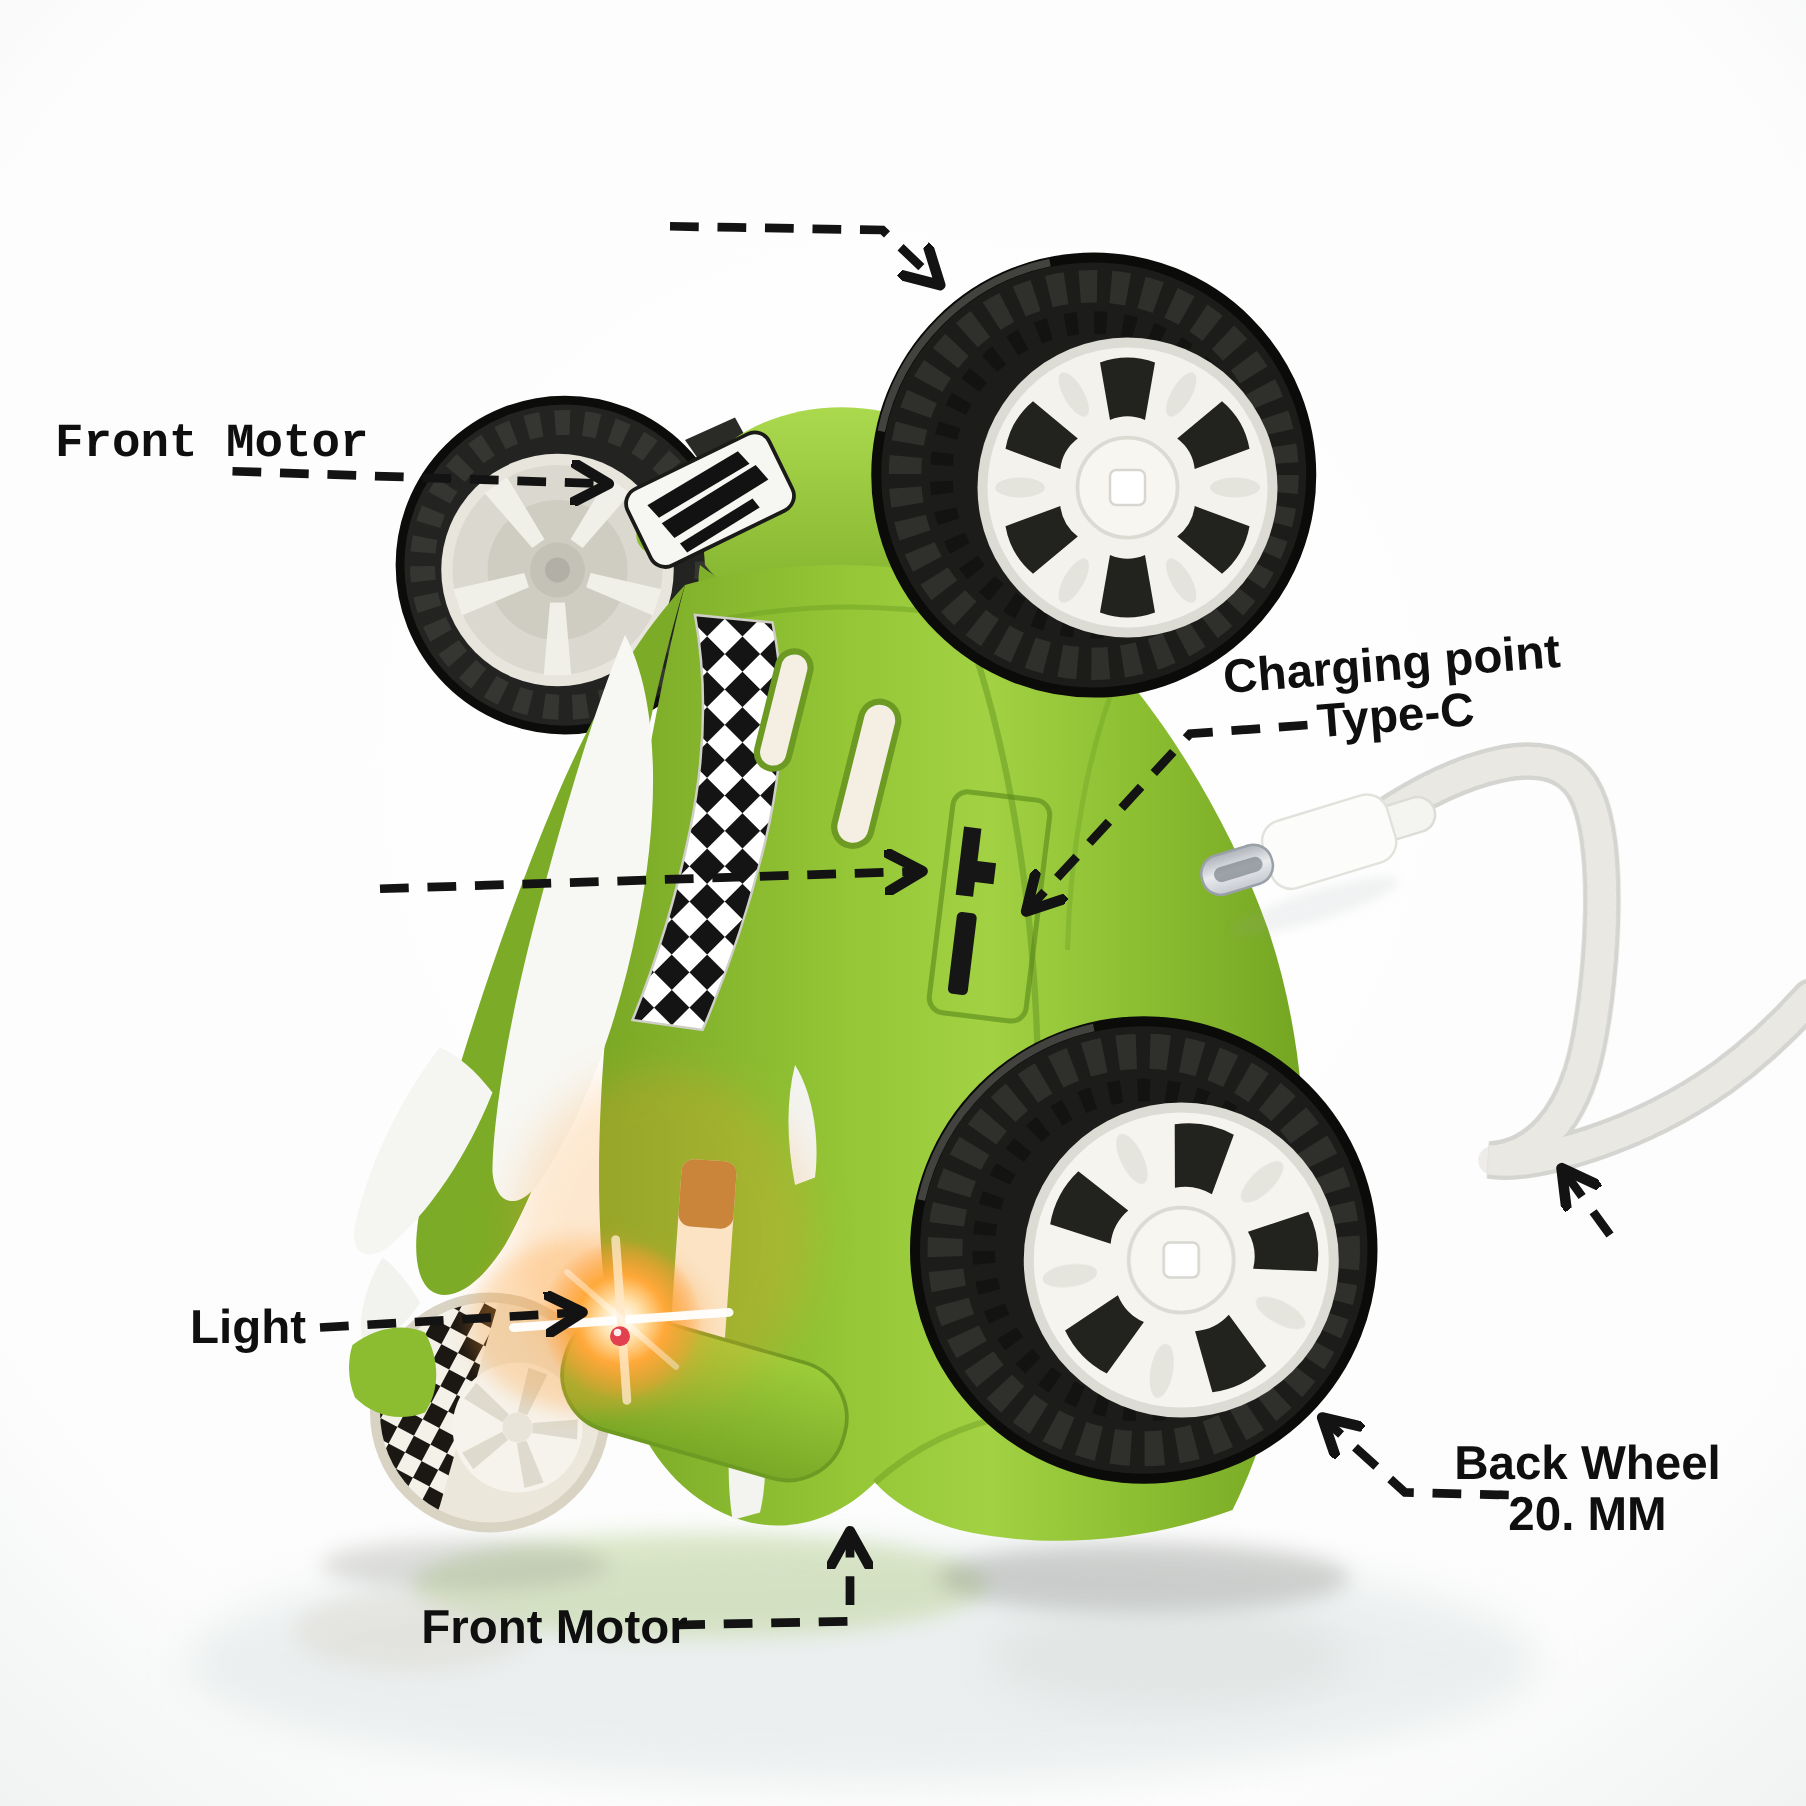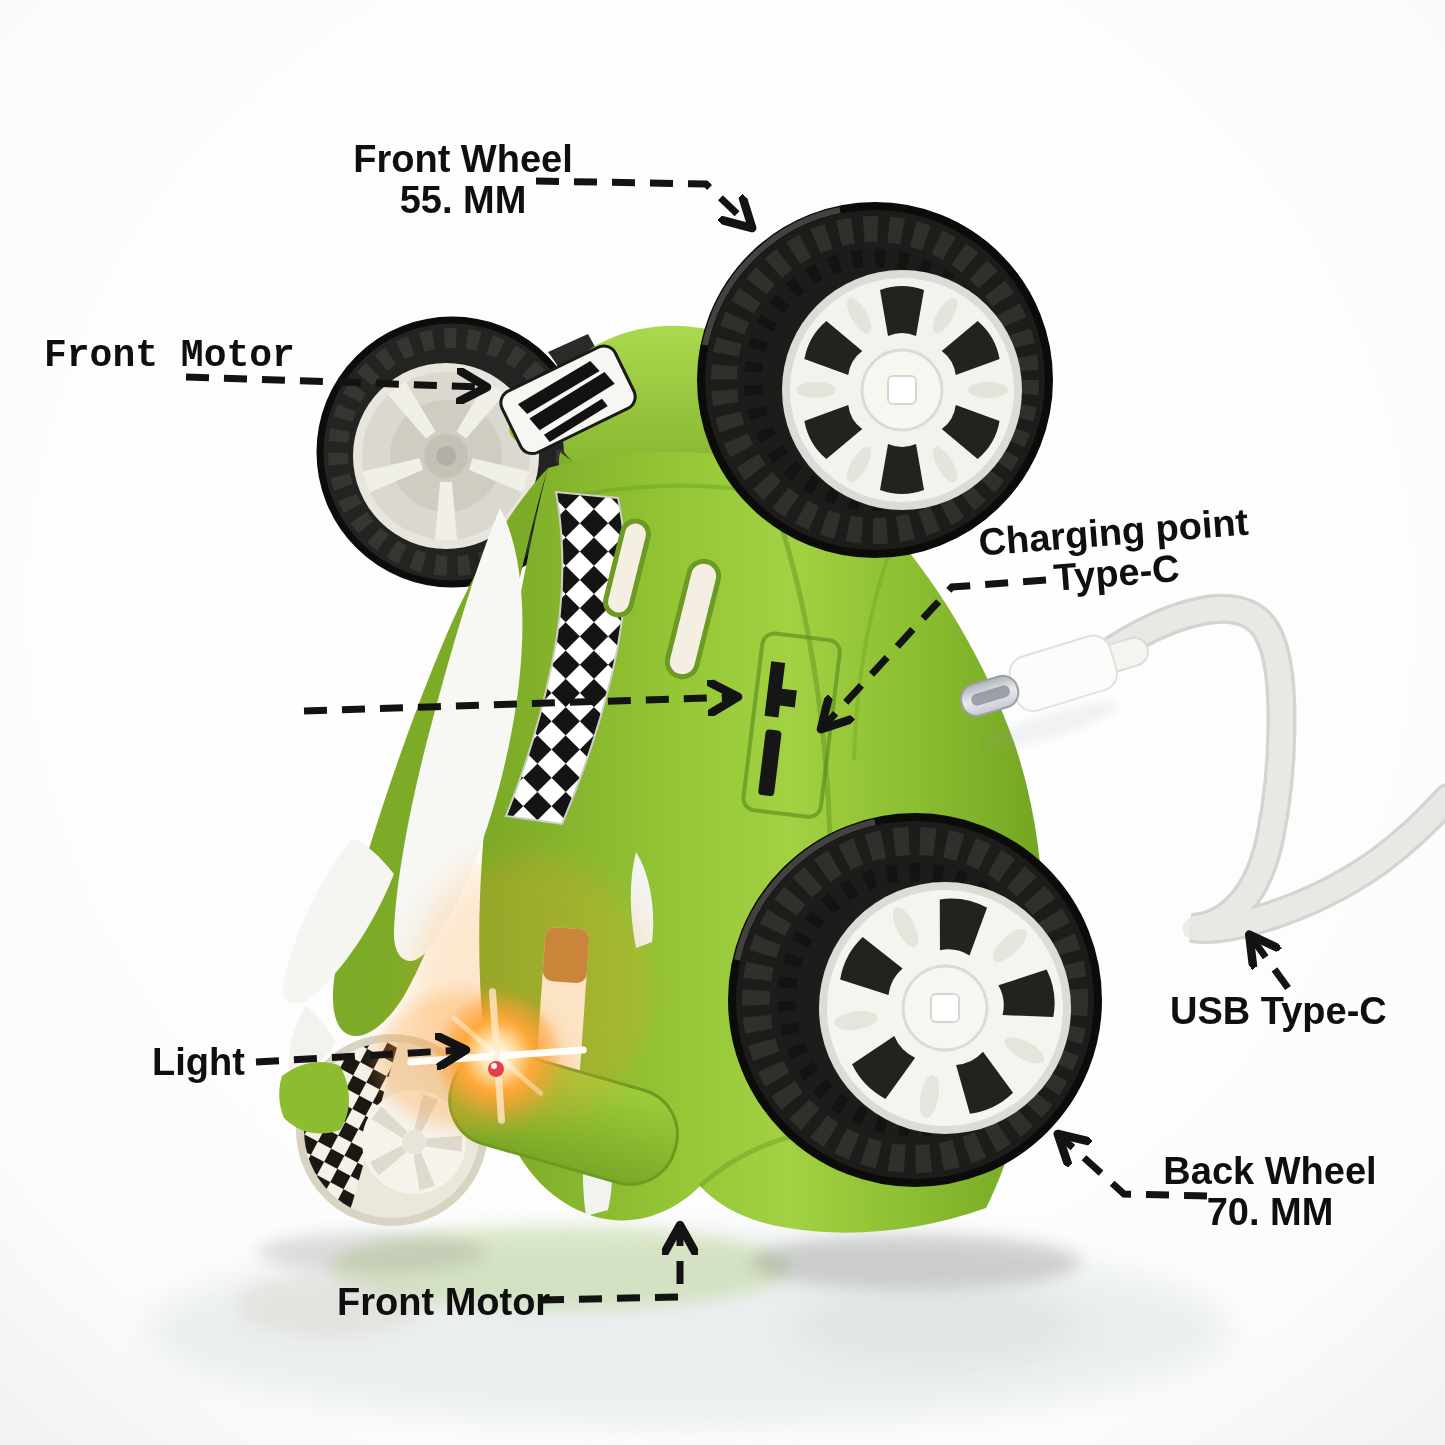--- a/index.html
+++ b/index.html
@@ -274,45 +274,38 @@
     <path d="M 186 377 L 484 387" marker-end="url(#ah)"></path>
     <path d="M 304 711 L 735 697" marker-end="url(#ah)"></path>
     <path d="M 1046 580 L 952 587 L 823 727" marker-end="url(#ah)"></path>
     <path d="M 1288 988 L 1251 937" marker-end="url(#ah)"></path>
     <path d="M 256 1062 L 463 1050" marker-end="url(#ah)"></path>
     <path d="M 1207 1196 L 1124 1194 L 1060 1136" marker-end="url(#ah)"></path>
     <path d="M 541 1300 L 680 1297 L 680 1228" marker-end="url(#ah)"></path>
   </g>
 </svg>
 
-<div class="callout center" style="left:338px;top:139px;width:250px;">
-  <span>Front Wheel</span>
-  <span>55. MM</span>
-</div>
 
 <div class="callout" style="left:44px;top:335px;font-family:Liberation Mono, monospace;">
   <span>Front Motor</span>
 </div>
 
 
 <div class="callout center tilt" style="left:965px;top:512px;width:300px;">
   <span>Charging point</span>
   <span>Type-C</span>
 </div>
 
-<div class="callout" style="left:1170px;top:991px;">
-  <span>USB Type-C</span>
-</div>
 
 <div class="callout" style="left:152px;top:1042px;">
   <span>Light</span>
 </div>
 
 <div class="callout center" style="left:1150px;top:1151px;width:240px;text-align:center;">
   <span>Back Wheel</span>
-  <span>70. MM</span>
+  <span>20. MM</span>
 </div>
 
 <div class="callout" style="left:337px;top:1282px;">
   <span>Front Motor</span>
 </div>
 
 </div>
 
 </body></html>

